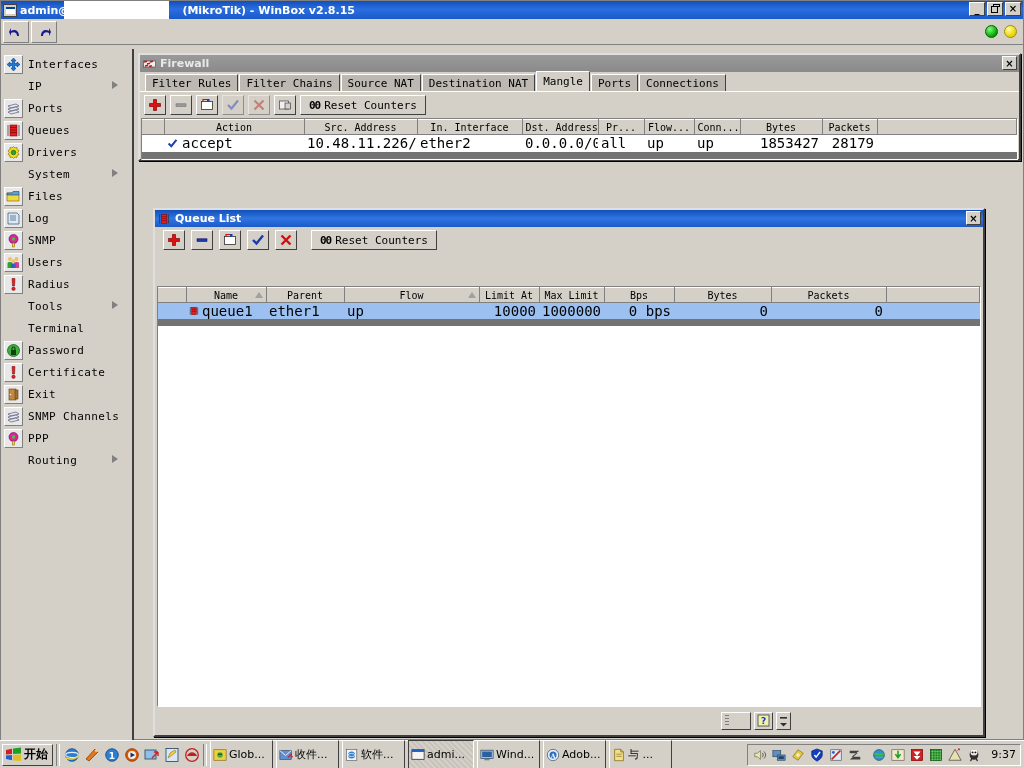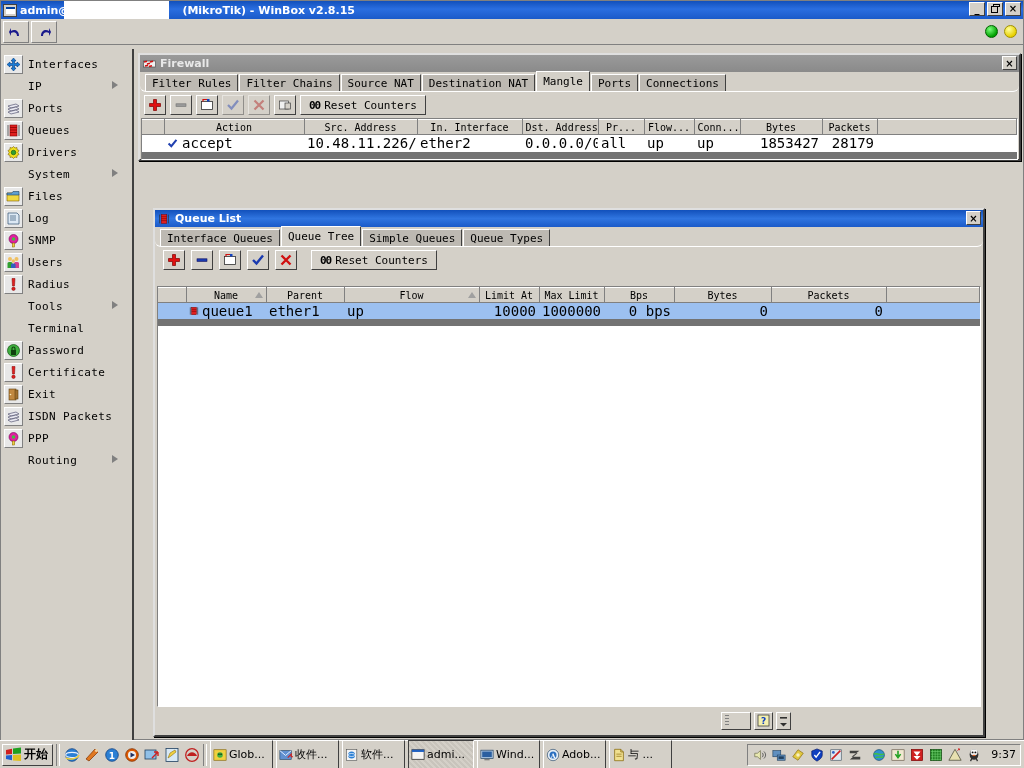--- a/index.html
+++ b/index.html
@@ -129,21 +129,20 @@
   }
   .cw-icon { width: 14px; height: 13px; margin-right: 4px; flex:0 0 auto;
              display:flex; align-items:center; justify-content:center;}
 
   
   .tabstrip {
     display: flex; align-items: flex-end;
     height: 20px; padding-left: 5px;
     border-bottom: 1px solid #ffffff;
     background: #d4d0c8;
-    border-radius: 6px;
   }
   .tab {
     height: 17px; padding: 0 6px;
     background: #bdb9b2;
     border: 1px solid; border-color: #ffffff #404040 #404040 #ffffff;
     border-bottom: none;
     display:flex; align-items:center;
     font-family:"DejaVu Sans Mono", monospace; font-size:11px; color:#000;
     margin-right: 1px;
   }
@@ -458,21 +457,21 @@
       </div>
 
       <div class="menu-item">
         <span class="menu-icon framed">
           <svg width="15" height="15" viewBox="0 0 15 15">
             <path d="M2 5 L10 3 L13 5 L5 7 Z" fill="#e8e8f0" stroke="#404060" stroke-width="0.6"></path>
             <path d="M2 8 L10 6 L13 8 L5 10 Z" fill="#e8e8f0" stroke="#404060" stroke-width="0.6"></path>
             <path d="M2 11 L10 9 L13 11 L5 13 Z" fill="#e8e8f0" stroke="#404060" stroke-width="0.6"></path>
           </svg>
         </span>
-        <span class="menu-label">ISDN Packets</span>
+        <span class="menu-label">SNMP Channels</span>
       </div>
 
       <div class="menu-item">
         <span class="menu-icon framed">
           <svg width="15" height="15" viewBox="0 0 15 15">
             <circle cx="7.5" cy="6" r="4.5" fill="#e020a0" stroke="#700050" stroke-width="0.6"></circle>
             <circle cx="7.5" cy="6" r="1.8" fill="#40c040"></circle>
             <rect x="6.3" y="10" width="2.4" height="4" fill="#f0d040" stroke="#806000" stroke-width="0.5"></rect>
           </svg>
         </span>
@@ -616,26 +615,20 @@
             <line x1="4" y1="7" x2="11" y2="7" stroke="#800000" stroke-width="0.7"></line>
             <line x1="4" y1="9.5" x2="11" y2="9.5" stroke="#800000" stroke-width="0.7"></line>
             <line x1="2" y1="2" x2="2" y2="13" stroke="#303030" stroke-width="0.9"></line>
             <line x1="13" y1="2" x2="13" y2="13" stroke="#303030" stroke-width="0.9"></line>
           </svg>
         </span>
         <span>Queue List</span>
         <span class="cw-close">×</span>
       </div>
 
-      <div class="tabstrip">
-        <span class="tab">Interface Queues</span>
-        <span class="tab active">Queue Tree</span>
-        <span class="tab">Simple Queues</span>
-        <span class="tab">Queue Types</span>
-      </div>
 
       <div class="cw-toolbar" style="padding-left:8px;gap:6px;">
         <span class="cw-btn">
           <svg width="14" height="14" viewBox="0 0 14 14">
               <path d="M5.5 1.5 L8.5 1.5 L8.5 5.5 L12.5 5.5 L12.5 8.5 L8.5 8.5 L8.5 12.5 L5.5 12.5 L5.5 8.5 L1.5 8.5 L1.5 5.5 L5.5 5.5 Z" fill="#e01010" stroke="#800000" stroke-width="0.7"></path>
             </svg>
         </span>
         <span class="cw-btn">
           <svg width="14" height="14" viewBox="0 0 14 14">
               <rect x="2" y="5.8" width="10" height="2.6" fill="#1a3ab0" stroke="#101060" stroke-width="0.6"></rect>

